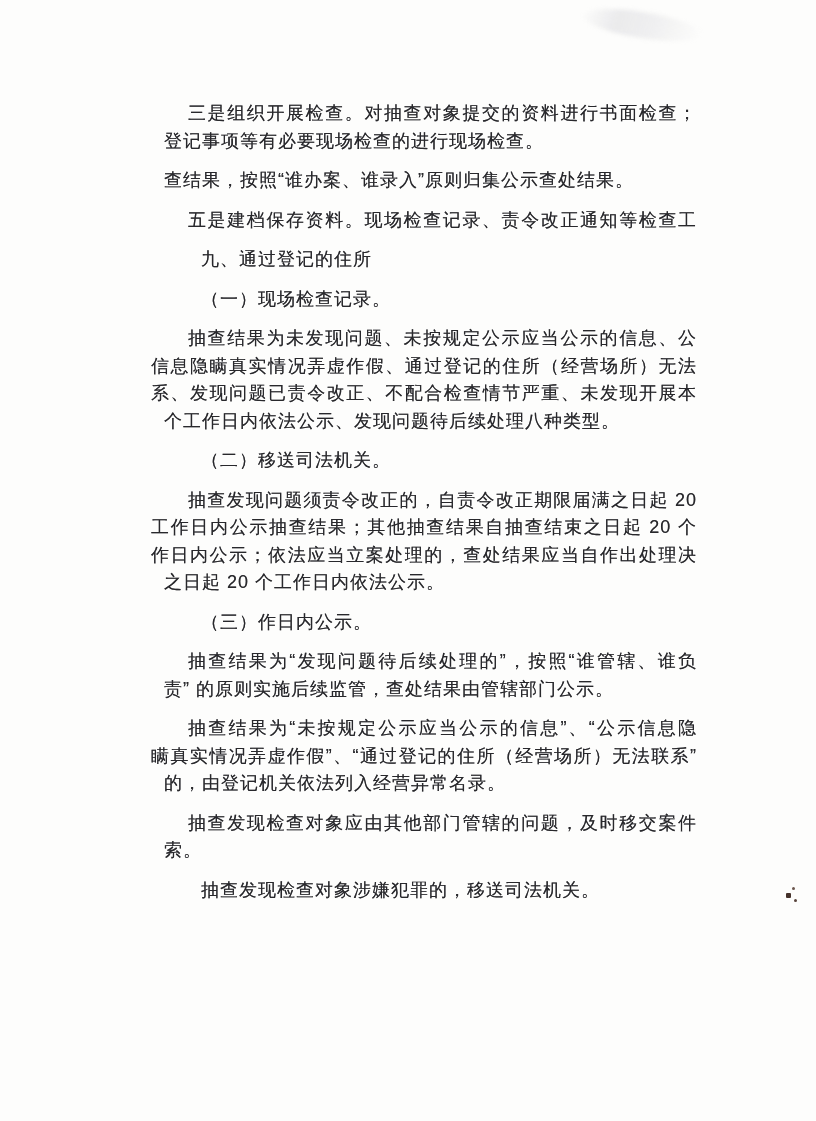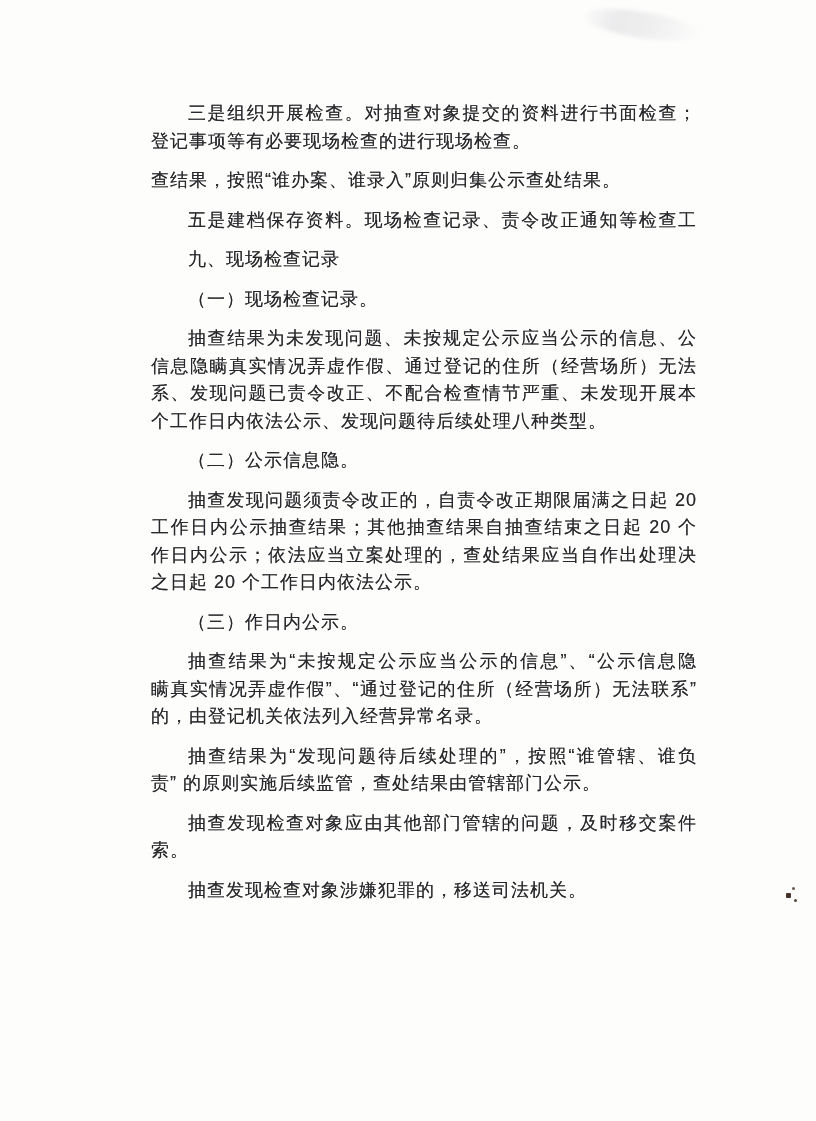--- a/index.html
+++ b/index.html
@@ -32,20 +32,21 @@
     height: 27.5px;
     line-height: 27.5px;
     letter-spacing: 1px;
     text-align: justify;
     text-align-last: justify;
     overflow: hidden;
     white-space: normal;
   }
   .line.last {
     text-align-last: left;
+    margin-left: 13px;
   }
   .line.first {
     text-indent: 37px;
   }
   
   .smudge {
     position: absolute;
     left: 582px;
     top: 12px;
     width: 120px;
@@ -75,51 +76,51 @@
         <div class="line first">三是组织开展检查。对抽查对象提交的资料进行书面检查；对</div>
         <div class="line last">登记事项等有必要现场检查的进行现场检查。</div>
       </div>
       <div class="block">
         <div class="line last">查结果，按照“谁办案、谁录入”原则归集公示查处结果。</div>
       </div>
       <div class="block">
         <div class="line first">五是建档保存资料。现场检查记录、责令改正通知等检查工作</div>
       </div>
       <div class="block">
-        <div class="line first last">九、现场检查记录</div>
+        <div class="line first last">九、通过登记的住所</div>
       </div>
       <div class="block">
         <div class="line first last">（一）现场检查记录。</div>
       </div>
       <div class="block">
         <div class="line first">抽查结果为未发现问题、未按规定公示应当公示的信息、公示</div>
         <div class="line">信息隐瞒真实情况弄虚作假、通过登记的住所（经营场所）无法联</div>
         <div class="line">系、发现问题已责令改正、不配合检查情节严重、未发现开展本次</div>
         <div class="line last">个工作日内依法公示、发现问题待后续处理八种类型。</div>
       </div>
       <div class="block">
-        <div class="line first last">（二）公示信息隐。</div>
+        <div class="line first last">（二）移送司法机关。</div>
       </div>
       <div class="block">
         <div class="line first">抽查发现问题须责令改正的，自责令改正期限届满之日起 20 个</div>
         <div class="line">工作日内公示抽查结果；其他抽查结果自抽查结束之日起 20 个工</div>
         <div class="line">作日内公示；依法应当立案处理的，查处结果应当自作出处理决定</div>
         <div class="line last">之日起 20 个工作日内依法公示。</div>
       </div>
       <div class="block">
         <div class="line first last">（三）作日内公示。</div>
       </div>
       <div class="block">
+        <div class="line first">抽查结果为“发现问题待后续处理的”，按照“谁管辖、谁负</div>
+        <div class="line last">责” 的原则实施后续监管，查处结果由管辖部门公示。</div>
+      </div>
+      <div class="block">
         <div class="line first">抽查结果为“未按规定公示应当公示的信息”、“公示信息隐</div>
         <div class="line">瞒真实情况弄虚作假”、“通过登记的住所（经营场所）无法联系”</div>
         <div class="line last">的，由登记机关依法列入经营异常名录。</div>
-      </div>
-      <div class="block">
-        <div class="line first">抽查结果为“发现问题待后续处理的”，按照“谁管辖、谁负</div>
-        <div class="line last">责” 的原则实施后续监管，查处结果由管辖部门公示。</div>
       </div>
       <div class="block">
         <div class="line first">抽查发现检查对象应由其他部门管辖的问题，及时移交案件线</div>
         <div class="line last">索。</div>
       </div>
       <div class="block">
         <div class="line first last">抽查发现检查对象涉嫌犯罪的，移送司法机关。</div>
       </div>
     </div>
   <div class="speck s1"></div>

